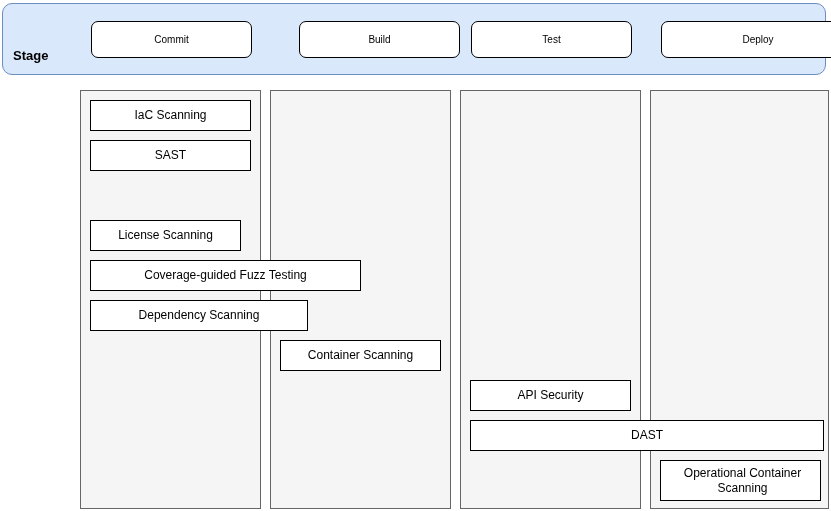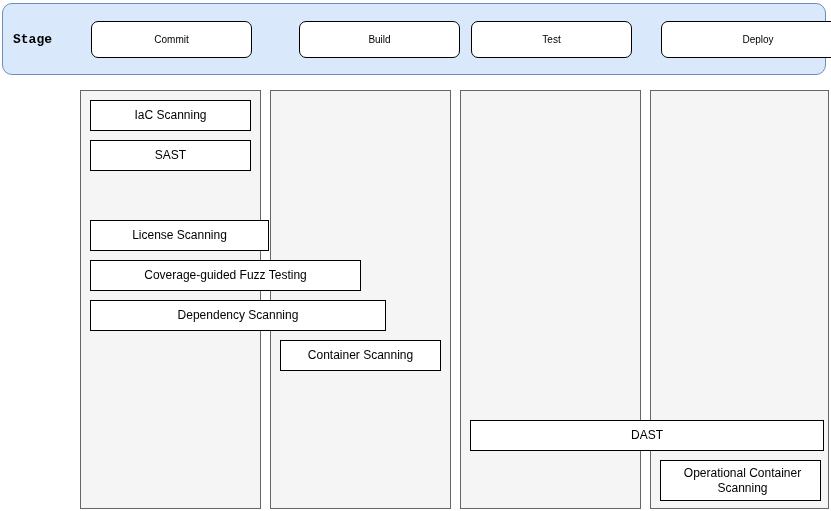--- a/index.html
+++ b/index.html
@@ -22,23 +22,23 @@
     position: absolute;
     left: 2px; top: 3px;
     width: 824px; height: 72px;
     background: var(--banner-fill, #dae8fc);
     border: 1px solid var(--banner-border, #6c8ebf);
     border-radius: 10px;
     box-sizing: border-box;
   }
   .banner-label {
     position: absolute;
-    left: 10px; top: 0; height: 100%;
+    left: 10px; top: 16px; height: 100%;
     display: flex; align-items: center;
-    font-size: 13px; font-weight: bold; font-family: Liberation Mono, monospace;
+    font-size: 13px; font-weight: bold;
   }
   .pill {
     position: absolute;
     top: 17px; height: 37px;
     background: var(--box-fill, #ffffff);
     border: 1px solid var(--box-border, #000000);
     border-radius: 7px;
     box-sizing: border-box;
     display: flex; align-items: center; justify-content: center;
     font-size: 10px; font-weight: normal;
@@ -70,23 +70,23 @@
     box-sizing: border-box;
     display: flex; align-items: center; justify-content: center;
     text-align: center;
     font-size: 12px;
     line-height: 1.2;
     padding: 1px 6px;
   }
   .task-0 { left: 90px;  top: 100px; width: 161px; }
   .task-1 { left: 90px;  top: 140px; width: 161px; }
   .task-2 { left: 90px;  top: 180px; width: 161px; }
-  .task-3 { left: 90px;  top: 220px; width: 179px; }
+  .task-3 { left: 90px;  top: 220px; width: 151px; }
   .task-4 { left: 90px;  top: 260px; width: 271px; }
-  .task-5 { left: 90px;  top: 300px; width: 296px; }
+  .task-5 { left: 90px;  top: 300px; width: 218px; }
   .task-6 { left: 280px; top: 340px; width: 161px; }
   .task-7 { left: 470px; top: 380px; width: 161px; }
   .task-8 { left: 470px; top: 420px; width: 354px; }
   .task-9 { left: 660px; top: 460px; width: 161px; height: 41px; padding-left: 10px; }
 </style>
 </head>
 <body>
 
 <div class="canvas">
 
@@ -102,16 +102,17 @@
   <div class="column col-1"></div>
   <div class="column col-2"></div>
   <div class="column col-3"></div>
 
   <div class="task task-0">IaC Scanning</div>
   <div class="task task-1">SAST</div>
   <div class="task task-3">License Scanning</div>
   <div class="task task-4">Coverage-guided Fuzz Testing</div>
   <div class="task task-5">Dependency Scanning</div>
   <div class="task task-6">Container Scanning</div>
+  <div class="task task-7">API Security</div>
   <div class="task task-8">DAST</div>
   <div class="task task-9">Operational Container Scanning</div>
 
 </div>
 
 </body></html>

